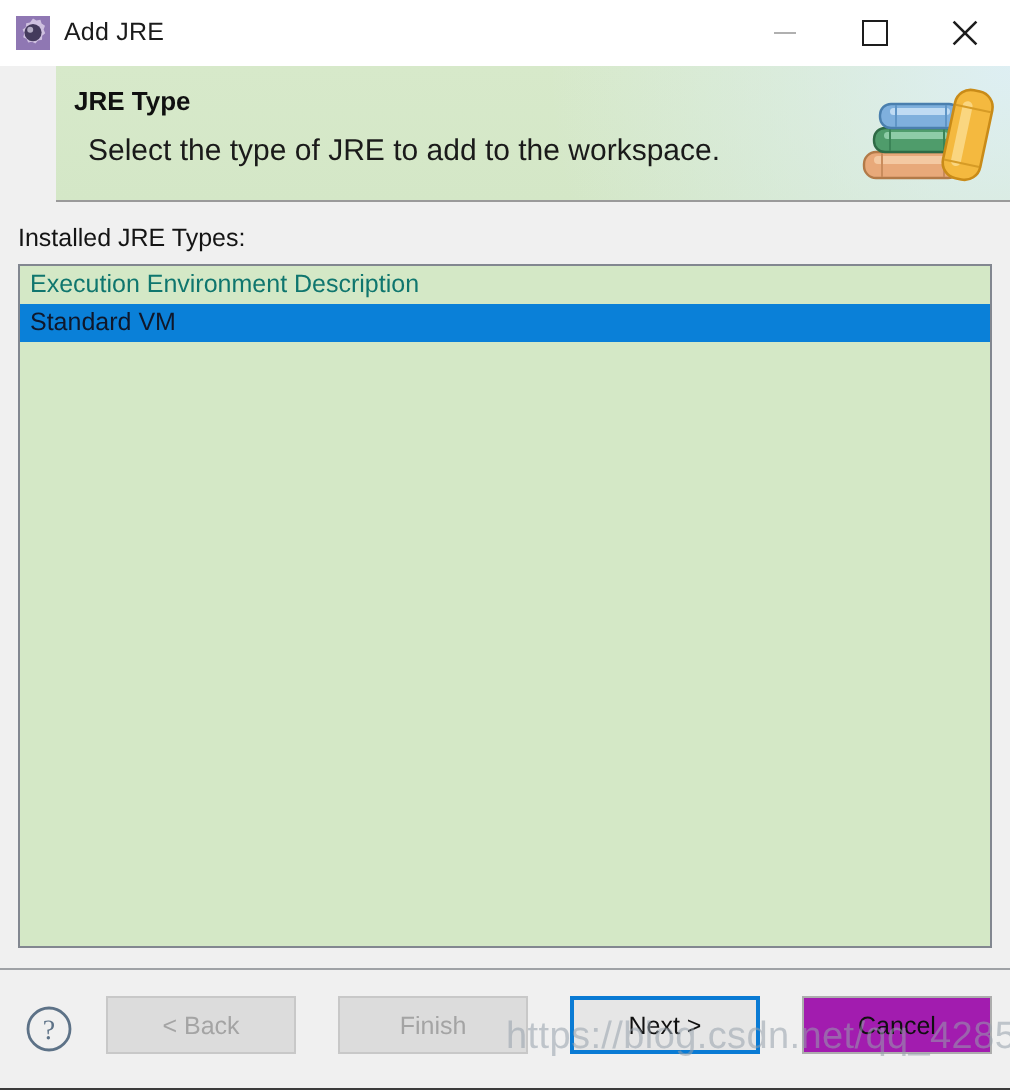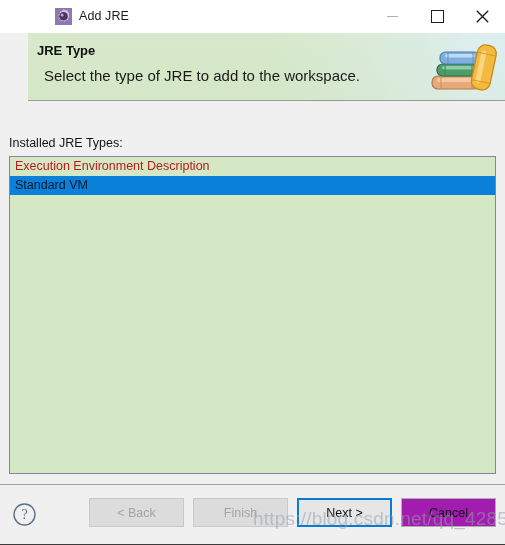--- a/index.html
+++ b/index.html
@@ -27,21 +27,20 @@
 
   
   .titlebar {
     height: 33px;
     min-height: 33px;
     background: #ffffff;
     display: flex;
     align-items: center;
     position: relative;
     border-bottom: 1px solid #ffffff;
-    padding-left: 47px;
   }
   .title-icon {
     width: 17px;
     height: 17px;
     margin-left: 8px;
     margin-right: 7px;
     position: relative;
     flex: 0 0 auto;
   }
   .title-text {
@@ -115,21 +114,20 @@
     top: 6px;
     width: 70px;
     height: 58px;
   }
 
   
   .body {
     flex: 1;
     position: relative;
     background: #f0f0f0;
-    margin-top: 24px;
   }
   .list-label {
     position: absolute;
     left: 9px;
     top: 11px;
     font-size: 12.5px;
     color: #141414;
   }
   .listbox {
     position: absolute;
@@ -139,21 +137,21 @@
     bottom: 10px;
     background: #d4e8c6;
     border: 1px solid #828790;
     overflow: hidden;
   }
   .list-item {
     height: 19px;
     line-height: 19px;
     padding-left: 5px;
     font-size: 12.5px;
-    color: #b91c1c;
+    color: #0f766e;
     white-space: nowrap;
   }
   .list-item.selected {
     background: #0a80d8;
     color: #0f172a;
   }
 
   
   .footer {
     height: 60px;
@@ -167,21 +165,21 @@
     left: 12px;
     top: 17px;
     width: 25px;
     height: 25px;
   }
   .btn-row {
     position: absolute;
     right: 9px;
     top: 13px;
     display: flex;
-    gap: 0px;
+    gap: 12px;
   }
   .btn {
     width: 95px;
     height: 29px;
     font-size: 12.5px;
     color: #101010;
     background: #a21caf;
     border: 1px solid #adadad;
     display: flex;
     align-items: center;

